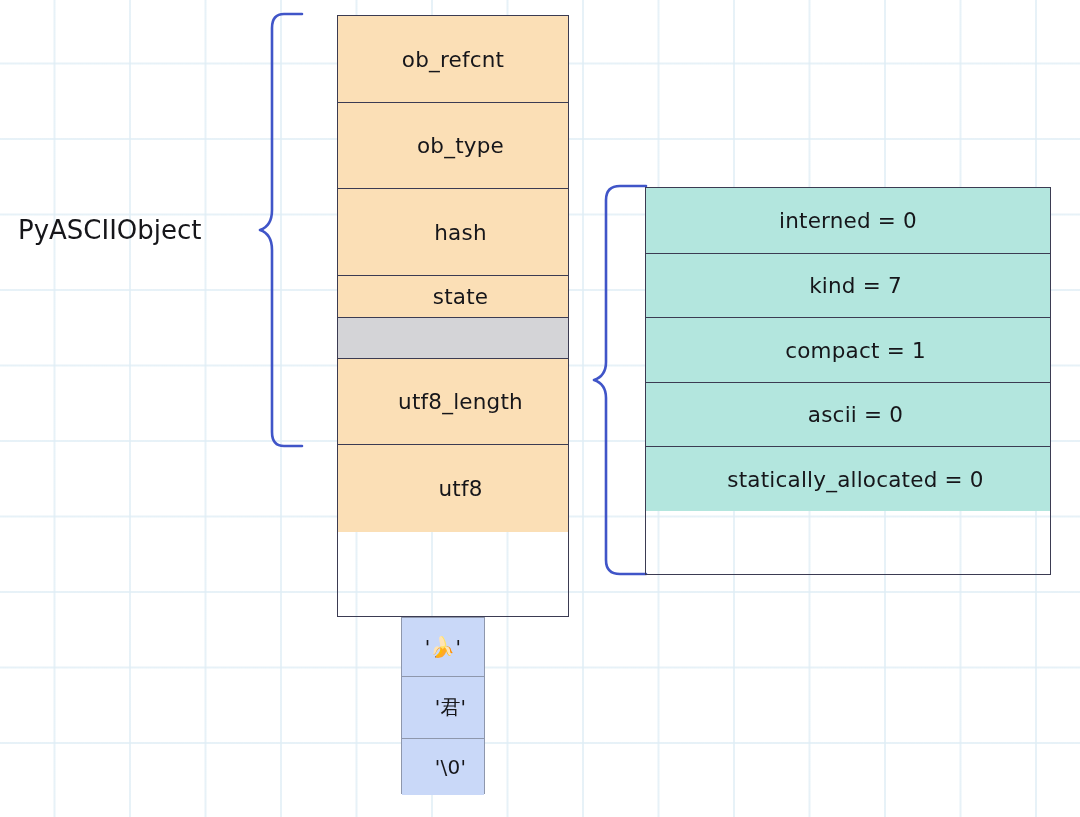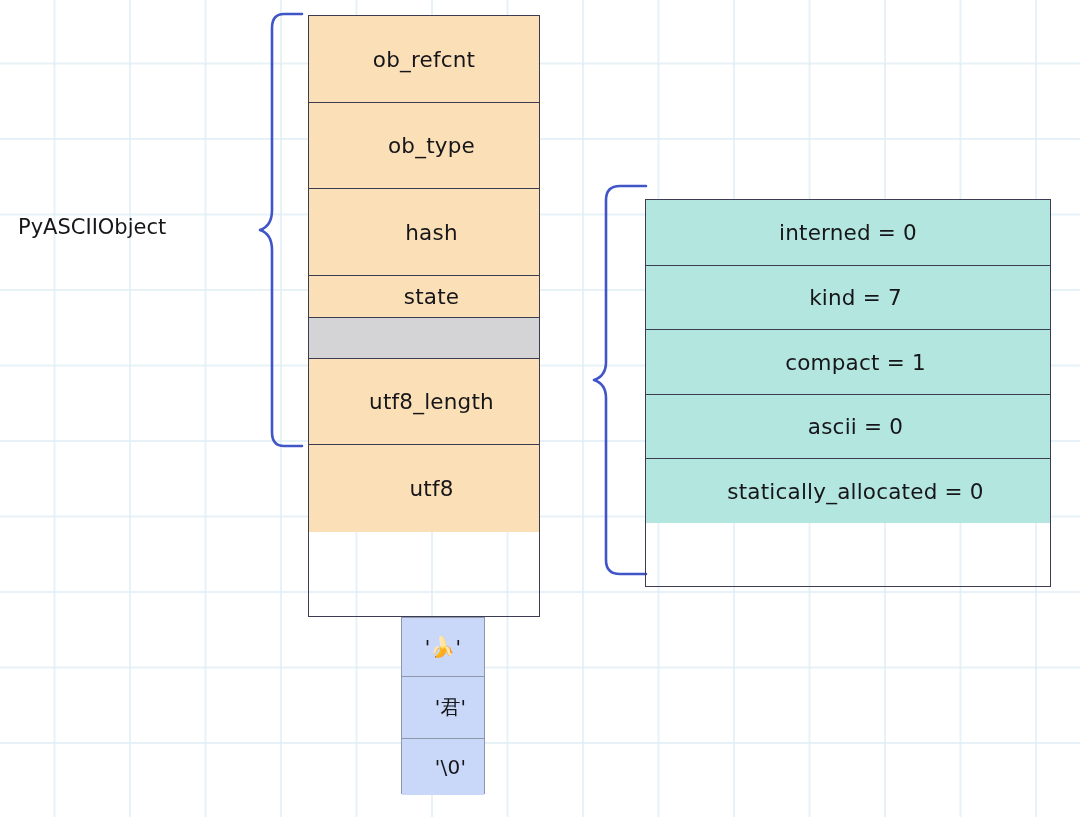--- a/index.html
+++ b/index.html
@@ -43,40 +43,39 @@
     letter-spacing: 0.2px;
     white-space: nowrap;
   }
   .cell + .cell {
     border-top: 1.6px solid #3b3b52;
     padding-left: 15px;
   }
 
   
   #struct-table {
-    left: 308px;
+    left: 337px;
     top: 15px;
     width: 232px;
     height: 602px;
   }
   #struct-table .cell {
     background: #fbdfb6;
     font-size: 21.5px;
   }
   #struct-table .cell.pad {
     background: #d4d4d7;
   }
 
   
   #state-table {
     left: 645px;
     top: 187px;
     width: 406px;
     height: 388px;
-    margin-top: 12px;
   }
   #state-table .cell {
     background: #b3e6de;
     font-size: 21.5px;
   }
 
   
   #utf8-buffer {
     left: 401px;
     top: 617px;
@@ -93,21 +92,21 @@
     border-top: 1.6px solid #8e97ac;
   }
 
   
   #struct-label {
     position: absolute;
     left: 18px;
     top: 215px;
     width: 232px;
     text-align: left;
-    font-size: 21px;
+    font-size: 26px;
     color: #16161a;
     white-space: nowrap;
     font-family: "DejaVu Sans", sans-serif;
   }
 
   
   .brace-svg {
     position: absolute;
     overflow: visible;
   }

